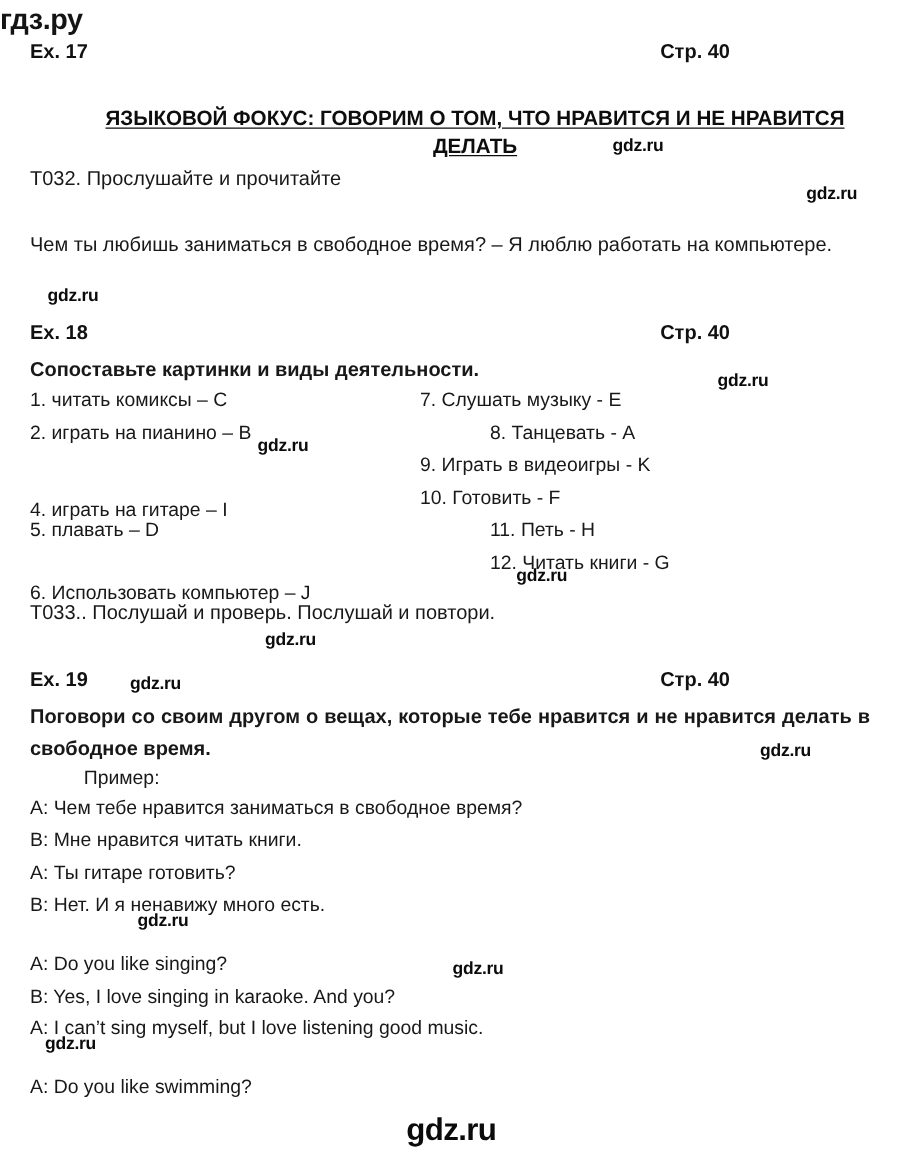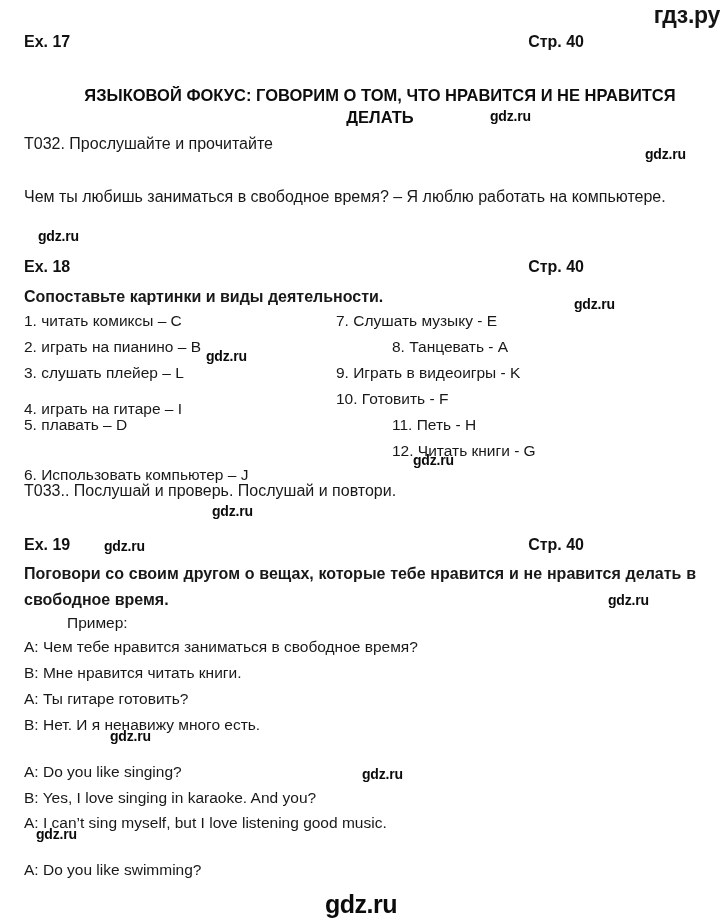--- a/index.html
+++ b/index.html
@@ -19,21 +19,21 @@
     overflow: hidden;
     background: #ffffff;
   }
 
   
   .abs { position: absolute; white-space: nowrap; }
 
   
   .site-header {
     left: 0; right: 0; top: 2px;
-    text-align: right;
+    text-align: left;
     font-size: 23px;
     font-weight: bold;
     letter-spacing: -0.3px;
     color: #141414;
   }
 
   
   .ex-row {
     left: 24px;
     right: 24px;
@@ -52,21 +52,21 @@
   
   .focus-title {
     left: 24px; right: 24px;
     text-align: center;
     font-size: 16.5px;
     font-weight: bold;
     line-height: 22px;
     color: #0d0d0d;
     white-space: normal;
   }
-  .focus-title span { text-underline-offset: 2px; margin-left: 40px; }
+  .focus-title span { text-decoration: underline; text-underline-offset: 2px; margin-left: 40px; }
 
   
   .para {
     left: 24px;
     font-size: 16px;
     line-height: 25px;
     color: #181818;
   }
   .para.justify {
     right: 24px;
@@ -125,21 +125,20 @@
 
   <div class="abs ex-row" style="top:258px;">
     <div class="ex-label">Ex. 18</div>
     <div class="page-label">Стр. 40</div>
   </div>
 
   <div class="abs para bold" style="top:284px;">Сопоставьте картинки и виды деятельности.</div>
 
   <div class="abs list-item" style="left:24px; top:312px;">1. читать комиксы – C</div>
   <div class="abs list-item" style="left:24px; top:338px;">2. играть на пианино – B</div>
-  <div class="abs list-item" style="left:24px; top:364px;">3. слушать плейер – L</div>
   <div class="abs list-item" style="left:24px; top:400px;">4. играть на гитаре – I</div>
   <div class="abs list-item" style="left:24px; top:416px;">5. плавать – D</div>
   <div class="abs list-item" style="left:24px; top:442px;margin-top:24px;">6. Использовать компьютер – J</div>
 
   <div class="abs list-item" style="left:336px; top:312px;">7. Слушать музыку - E</div>
   <div class="abs list-item" style="left:392px; top:338px;">8. Танцевать - A</div>
   <div class="abs list-item" style="left:336px; top:364px;">9. Играть в видеоигры - K</div>
   <div class="abs list-item" style="left:336px; top:390px;">10. Готовить - F</div>
   <div class="abs list-item" style="left:392px; top:416px;">11. Петь - H</div>
   <div class="abs list-item" style="left:392px; top:442px;">12. Читать книги - G</div>

